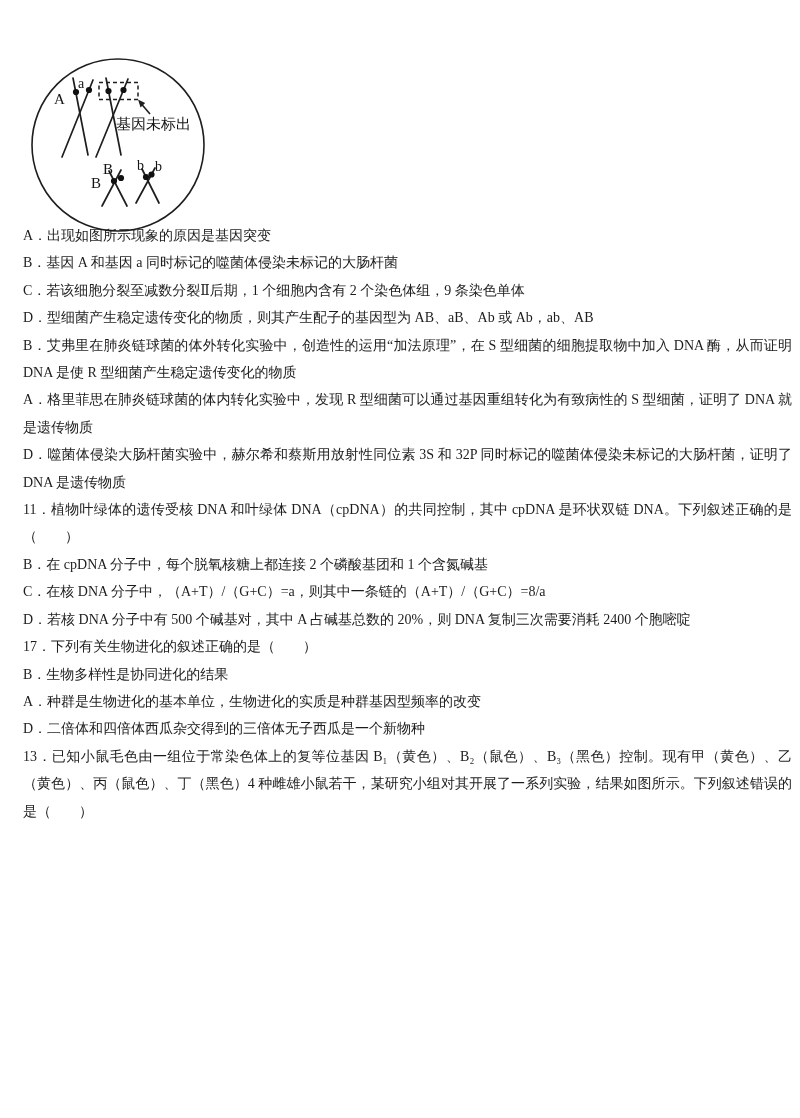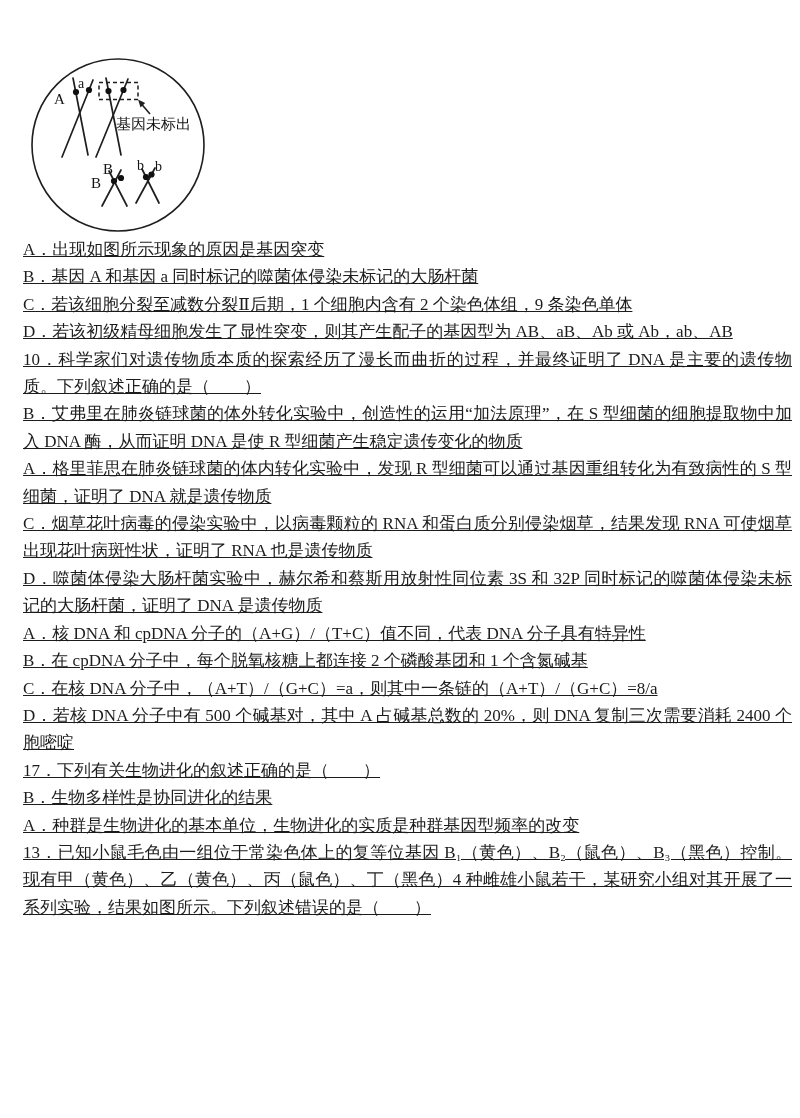--- a/index.html
+++ b/index.html
@@ -13,26 +13,25 @@
     overflow:hidden;
   }
   .figure-wrap{
     position:absolute;
     left:0; top:0;
     width:220px; height:240px;
   }
   .text-col{
     position:absolute;
     left:23px;
-    top:236px;
+    top:222px;
     width:769px;
-    font-size:17px;
+    font-size:14px;
     line-height:27.4px;
     text-align:justify;
-    text-decoration:underline;
   }
   .text-col p{
     margin:0;
     padding:0;
   }
   svg text{
     font-family:"Liberation Serif","DejaVu Serif",serif;
     fill:#141414;
   }
   .chrom{stroke:#1e1e1e;stroke-width:1.7;stroke-linecap:round;}
@@ -80,42 +79,41 @@
       <text x="155" y="171" font-size="14">b</text>
     </svg>
   </div>
 
   <div class="text-col">
 
     <section>
       <p>A．出现如图所示现象的原因是基因突变</p>
       <p>B．基因 A 和基因 a 同时标记的噬菌体侵染未标记的大肠杆菌</p>
       <p>C．若该细胞分裂至减数分裂Ⅱ后期，1 个细胞内含有 2 个染色体组，9 条染色单体</p>
-      <p>D．若该初级精母细胞发生了显性突变，则其产生配子的基因型为 AB、aB、Ab 或 Ab，ab、AB</p>
+      <p>D．型细菌产生稳定遗传变化的物质，则其产生配子的基因型为 AB、aB、Ab 或 Ab，ab、AB</p>
     </section>
 
     <section>
-      <p>10．科学家们对遗传物质本质的探索经历了漫长而曲折的过程，并最终证明了 DNA 是主要的遗传物质。下列叙述正确的是（　　）</p>
       <p>B．艾弗里在肺炎链球菌的体外转化实验中，创造性的运用“加法原理”，在 S 型细菌的细胞提取物中加入 DNA 酶，从而证明 DNA 是使 R 型细菌产生稳定遗传变化的物质</p>
       <p>A．格里菲思在肺炎链球菌的体内转化实验中，发现 R 型细菌可以通过基因重组转化为有致病性的 S 型细菌，证明了 DNA 就是遗传物质</p>
-      <p>C．烟草花叶病毒的侵染实验中，以病毒颗粒的 RNA 和蛋白质分别侵染烟草，结果发现 RNA 可使烟草出现花叶病斑性状，证明了 RNA 也是遗传物质</p>
       <p>D．噬菌体侵染大肠杆菌实验中，赫尔希和蔡斯用放射性同位素 3S 和 32P 同时标记的噬菌体侵染未标记的大肠杆菌，证明了 DNA 是遗传物质</p>
     </section>
 
     <section>
-      <p>A．核 DNA 和 cpDNA 分子的（A+G）/（T+C）值不同，代表 DNA 分子具有特异性</p>
+      <p>11．植物叶绿体的遗传受核 DNA 和叶绿体 DNA（cpDNA）的共同控制，其中 cpDNA 是环状双链 DNA。下列叙述正确的是（　　）</p>
       <p>B．在 cpDNA 分子中，每个脱氧核糖上都连接 2 个磷酸基团和 1 个含氮碱基</p>
       <p>C．在核 DNA 分子中，（A+T）/（G+C）=a，则其中一条链的（A+T）/（G+C）=8/a</p>
       <p>D．若核 DNA 分子中有 500 个碱基对，其中 A 占碱基总数的 20%，则 DNA 复制三次需要消耗 2400 个胞嘧啶</p>
     </section>
 
     <section>
       <p>17．下列有关生物进化的叙述正确的是（　　）</p>
       <p>B．生物多样性是协同进化的结果</p>
       <p>A．种群是生物进化的基本单位，生物进化的实质是种群基因型频率的改变</p>
+      <p>D．二倍体和四倍体西瓜杂交得到的三倍体无子西瓜是一个新物种</p>
     </section>
 
     <section>
       <p>13．已知小鼠毛色由一组位于常染色体上的复等位基因 B₁（黄色）、B₂（鼠色）、B₃（黑色）控制。现有甲（黄色）、乙（黄色）、丙（鼠色）、丁（黑色）4 种雌雄小鼠若干，某研究小组对其开展了一系列实验，结果如图所示。下列叙述错误的是（　　）</p>
     </section>
 
   </div>
 </div>
 
 </body></html>

